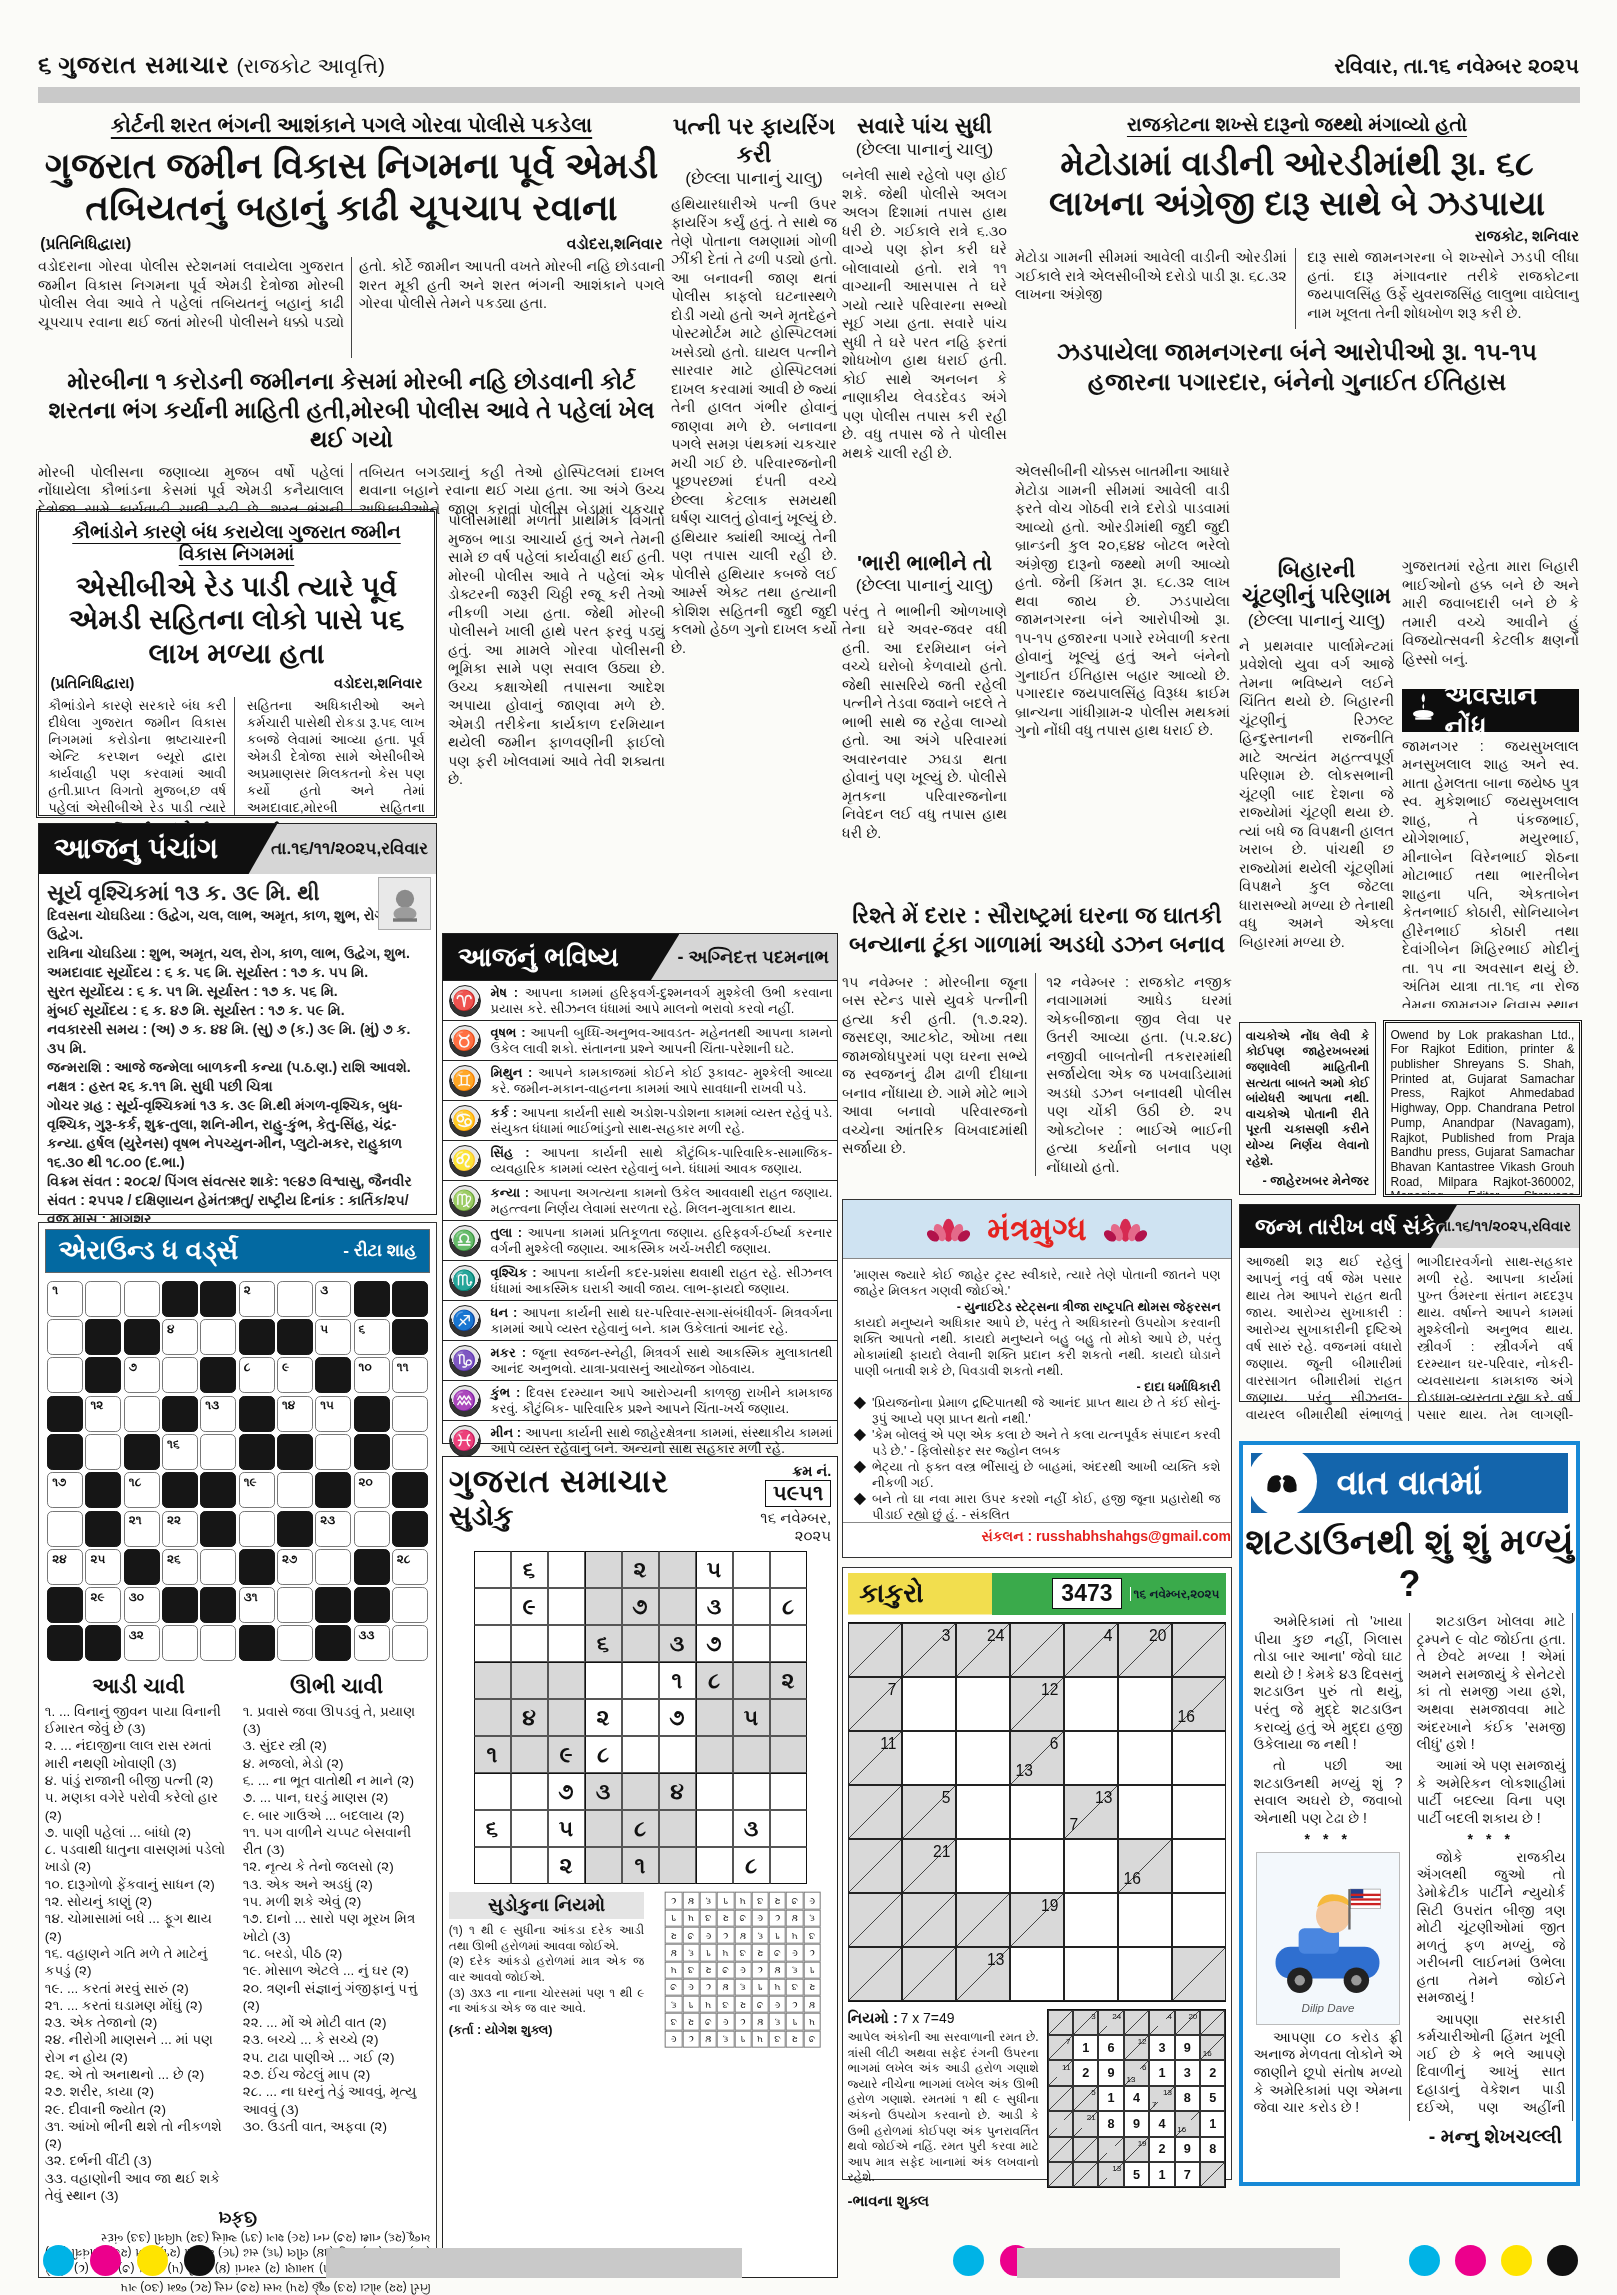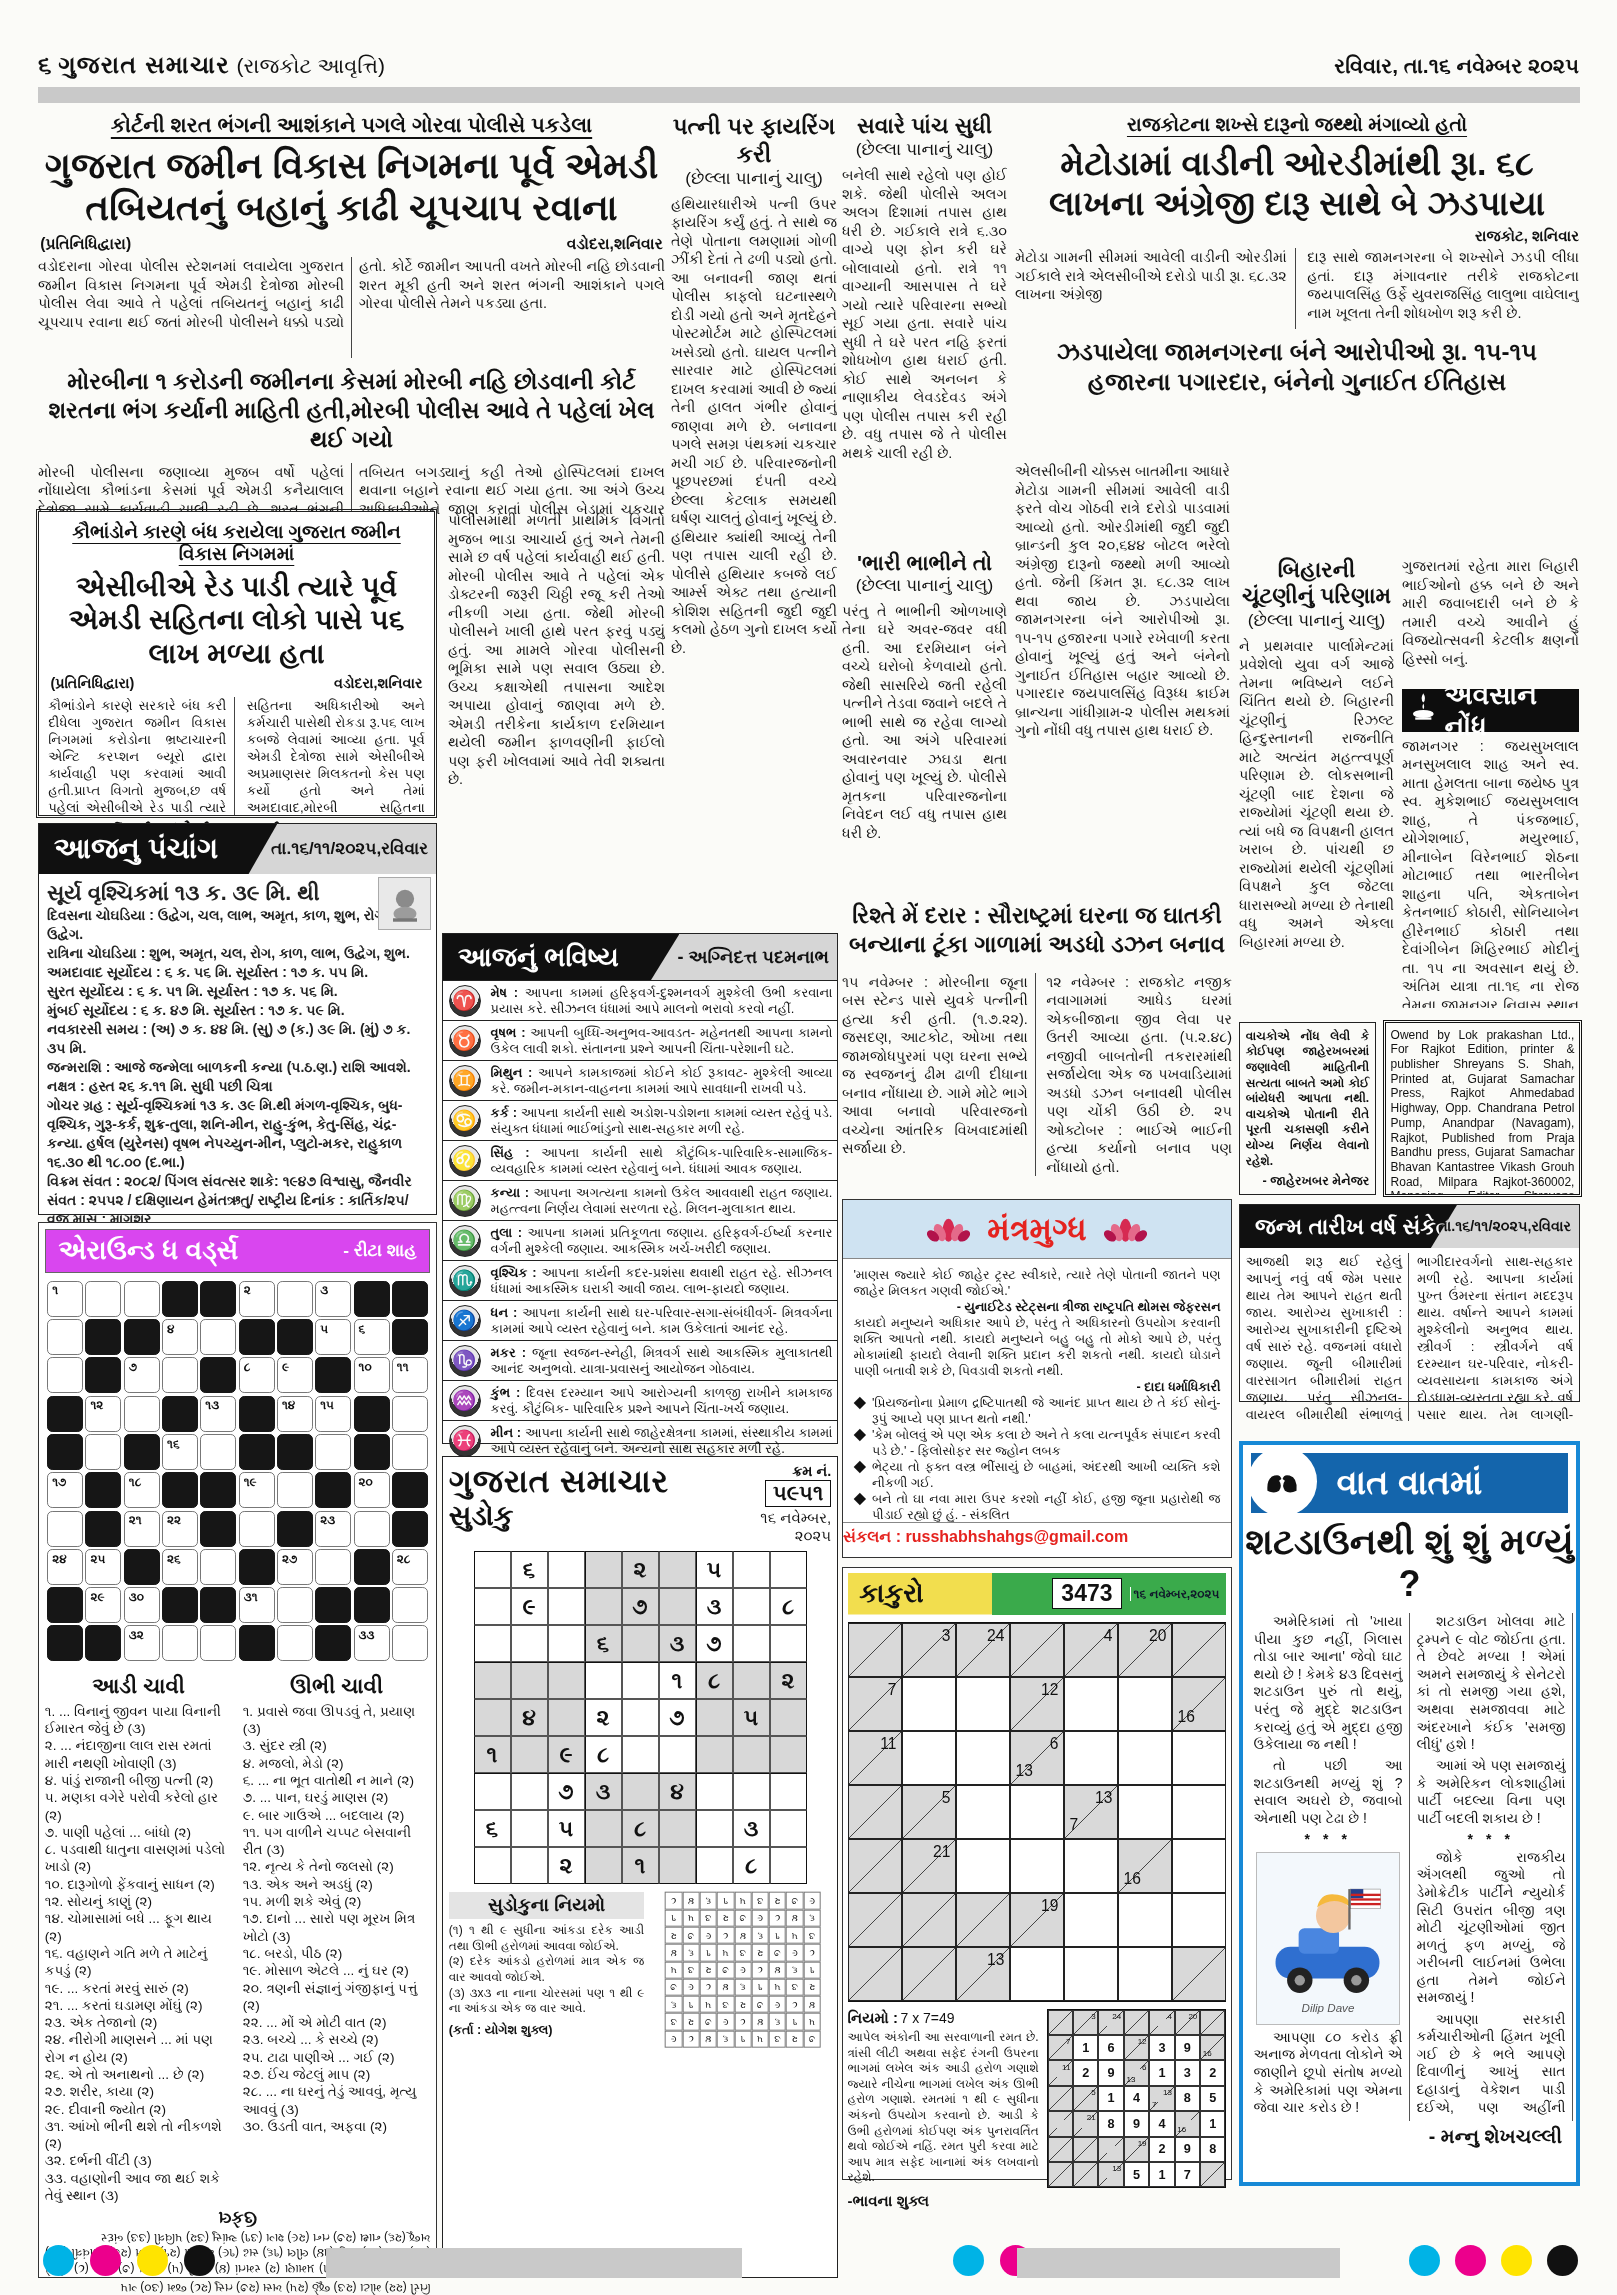--- a/index.html
+++ b/index.html
@@ -19,21 +19,21 @@
   .subhead{font-size:23px;line-height:1.25;font-weight:bold;text-align:center}
   .byline-row{display:flex;justify-content:space-between;font-size:15.6px;font-weight:bold;margin:4.6px 2.3px}
   .cont-note{font-size:17.3px;font-weight:normal;text-align:center}
   .box-frame{border:1.7px solid #222;outline:0.6px solid #222;outline-offset:1.7px;background:#fff;padding:9.2px}
   .band{position:relative;height:50px;background:#d6d6d6;overflow:hidden}
   .band .blk{position:absolute;left:0;top:0;height:100%;width:60%;background:#101010;clip-path:polygon(0 0,100% 0,88% 100%,0 100%);display:flex;align-items:center;padding-left:15px;color:#fff;font-weight:bold;font-size:29px}
   .band .rgt{position:absolute;right:8px;top:0;height:100%;display:flex;align-items:center;font-size:17px;font-weight:bold;color:#111}
   .gray-bar{background:#c9c9c9}
   .dot{border-radius:50%;width:31px;height:31px;display:inline-block}
   
-  .cw-head{height:44px;background:#d946ef;border:1.2px solid #666;display:flex;align-items:center;justify-content:space-between;padding:0 12.7px;color:#fff}
+  .cw-head{height:44px;background:#0369a1;border:1.2px solid #666;display:flex;align-items:center;justify-content:space-between;padding:0 12.7px;color:#fff}
   .cw-grid{display:grid;grid-template-columns:repeat(10,36px);grid-auto-rows:36px;gap:2.3px;justify-content:center;margin-top:8px}
   .cw-cell{position:relative;background:#fff;border:1.2px solid #777;border-radius:5.2px}
   .cw-cell.blk{background:#161616;border-color:#161616}
   .cw-cell .num{position:absolute;left:4px;top:1.7px;font-size:12px;font-weight:bold}
   .clue-h{font-size:21.4px;font-weight:bold;text-align:center;margin:5.8px 0 3.5px}
   .clue{font-size:13.6px;line-height:17.3px}
   .rot180{transform:rotate(180deg)}
   
   .horo-row{display:flex;border-top:1.2px solid #222}
   .horo-ic{flex:0 0 43px;display:flex;align-items:center;justify-content:center}
@@ -59,21 +59,21 @@
   .kak-mini .tr{font-size:8px;right:1.7px;top:1.2px}.kak-mini .bl{font-size:8px;left:1.7px;bottom:1.2px}
   .kak-mini .v{font-size:12.7px}
   
   .mm{border:1.7px solid #333;background:#fff}
   .mm-head{height:59px;background:#cfe3f2;display:flex;align-items:center;justify-content:center;gap:17.3px;border-bottom:1.2px solid #888}
   .mm-title{color:#e5231f;font-size:32px;font-weight:bold}
   .mm-body{padding:8px 10.4px;font-size:12.7px;line-height:16px;text-align:justify;overflow:hidden}
   .mm-attr{text-align:right;font-weight:bold}
   .mm-b{display:flex;gap:5.8px}
   .mm-b .dia{flex:0 0 10.4px;font-size:12.7px}
-  .mm-mail{color:#e5231f;font-weight:bold;text-align:left;font-size:16px;border-top:1.2px solid #888;padding:4.6px 0}
+  .mm-mail{color:#e5231f;font-weight:bold;text-align:right;font-size:14px;border-top:1.2px solid #888;padding:4.6px 0}
   
   .vaat{border:4.6px solid #1789d6;background:#fff}
   .vaat-head{position:relative;height:60px;background:#1465ac;margin:8px;display:flex;align-items:center;justify-content:center}
   .vaat-head .ttl{color:#fff;font-size:34px;font-weight:bold}
   .vaat-ic{position:absolute;left:-3.5px;top:-5.8px;width:69px;height:69px;border-radius:50%;background:#fff;border:2.3px solid #fff;display:flex;align-items:center;justify-content:center}
   .vaat-hl{font-size:36px;font-weight:bold;text-align:center;margin:3.5px 0 8px}
   .vaat-body{padding:0 10.4px;font-size:14px;line-height:17.6px;text-align:justify;column-count:2;column-gap:14px;column-rule:0.6px solid #555;height:508px;overflow:hidden}
   .stars{text-align:center;font-weight:bold;letter-spacing:4.6px}
   .cartoon{break-inside:avoid;border:0.6px solid #bbb;background:#f3f8fc;margin:3.5px auto;width:144px;height:173px;display:flex;flex-direction:column;align-items:center;justify-content:center}
   .cartoon .sig{font-style:italic;font-size:11.6px;color:#555}

